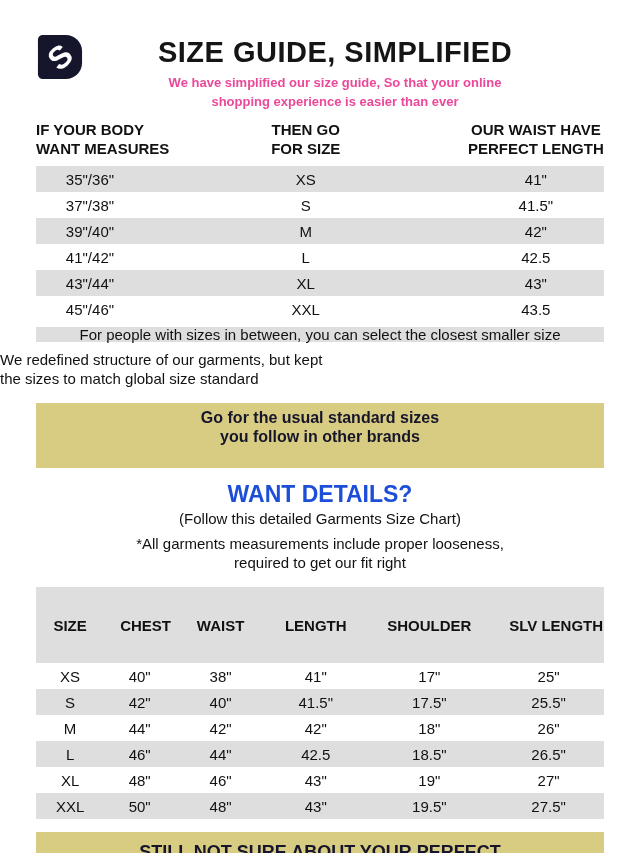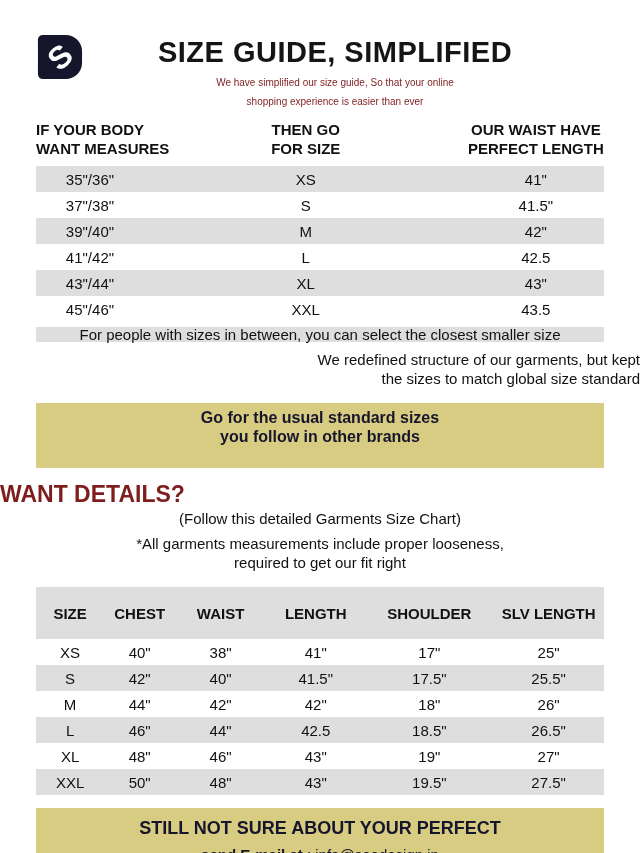--- a/index.html
+++ b/index.html
@@ -4,40 +4,40 @@
 <style>
   html,body{margin:0;padding:0;background:#fff;}
   .page{
     width:640px;height:853px;background:#ffffff;position:relative;overflow:hidden;
     font-family:"Liberation Sans","DejaVu Sans",sans-serif;color:#111;
   }
   
   .logo{position:absolute;left:37px;top:34px;width:46px;height:46px;}
   .hdr{padding-top:36px;text-align:center;margin-left:30px;}
   .title{margin:0;font-size:29px;line-height:32px;font-weight:bold;letter-spacing:.5px;color:#151515;}
-  .subtitle{margin:5px 0 0;font-size:10px;line-height:19px;color:#7f1d1d;}
+  .subtitle{margin:5px 0 0;font-size:13px;line-height:19px;color:#ec4899;font-weight:bold;}
   
   .gut{margin:0 36px;}
   
   .t1{width:100%;border-collapse:collapse;table-layout:fixed;margin-top:9px;}
   .t1 th{font-size:15px;line-height:19px;font-weight:bold;text-align:center;vertical-align:top;padding:0 0 8px 0;white-space:nowrap;}
   .t1 td{height:26px;font-size:15px;text-align:center;padding:0;}
   .t1 tbody tr.alt{background:#dedede;}
   .foot-bar{margin-top:5px;background:#dedede;height:15px;display:flex;align-items:center;justify-content:center;font-size:15px;}
-  .mid-note{margin-top:8px;text-align:right;font-size:15px;line-height:19px;}
+  .mid-note{margin-top:8px;text-align:left;font-size:15px;line-height:19px;}
   
   .banner{margin:0 36px;background:#d8cb82;text-align:center;}
   .banner1{margin-top:4px;padding:5px 0 22px;font-size:16px;line-height:19px;font-weight:bold;color:#15152b;}
   
-  .d-title{margin-top:13px;font-size:23px;line-height:26px;font-weight:bold;color:#7f1d1d;}
+  .d-title{margin-top:13px;text-align:center;font-size:23px;line-height:26px;font-weight:bold;color:#1d4ed8;}
   .d-sub{margin-top:2px;text-align:center;font-size:15px;line-height:19px;font-weight:normal;}
   .d-note{margin-top:6px;text-align:center;font-size:15px;line-height:19px;}
   
   .t2{width:100%;border-collapse:collapse;table-layout:fixed;margin-top:6px;}
-  .t2 th{background:#dedede;height:44px;font-size:15px;font-weight:bold;text-align:center;padding:4px;white-space:nowrap;}
+  .t2 th{background:#dedede;height:44px;font-size:15px;font-weight:bold;text-align:center;padding:16px;white-space:nowrap;}
   .t2 td{height:26px;font-size:15px;text-align:center;padding:0;}
   .t2 tbody tr.alt{background:#dedede;}
   
   .banner2{margin-top:13px;padding:9px 0 11px;color:#15152b;}
   .b2-line{font-size:18px;line-height:23px;font-weight:bold;}
   .b2-email{margin-top:5px;font-size:15px;line-height:19px;font-weight:normal;}
   .b2-email .bold{font-weight:bold;}
 </style>
 </head>
 <body>

